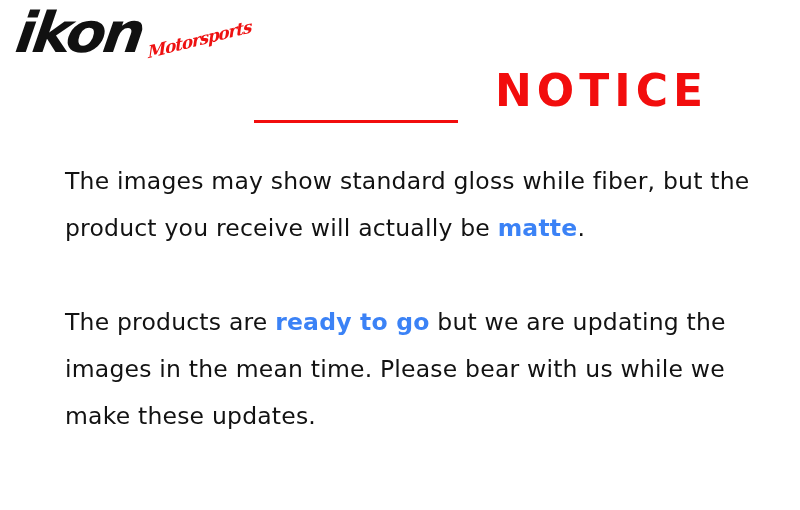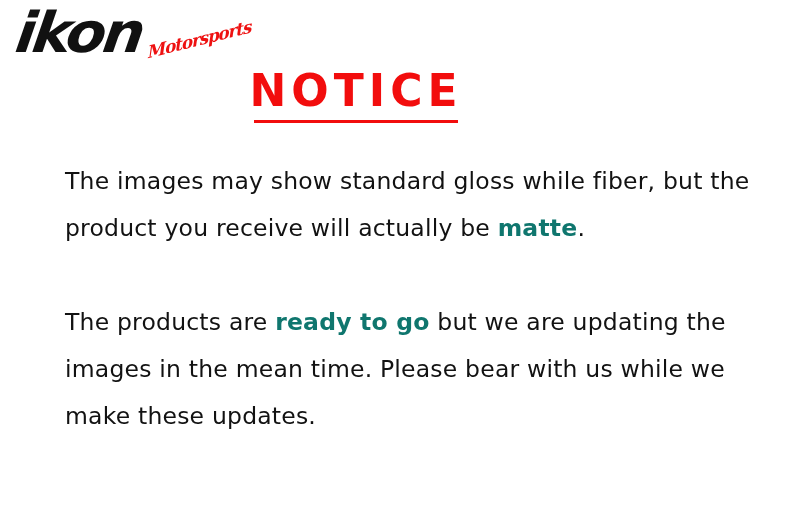--- a/index.html
+++ b/index.html
@@ -53,21 +53,21 @@
     transform-origin: left center;
     white-space: nowrap;
   }
 
   
   .notice-wrap {
     position: absolute;
     left: 0;
     top: 66px;
     width: 712px;
-    text-align: center;
+    text-align: right;
   }
   .notice-title {
     display: inline-block;
     font-family: "DejaVu Sans", sans-serif;
     font-weight: 700;
     font-size: 44px;
     line-height: 50px;
     letter-spacing: 5px;
     color: #f20d0d;
     padding: 0 4px;
@@ -91,21 +91,21 @@
     letter-spacing: 0.2px;
     color: #121212;
   }
   .para {
     margin: 0;
   }
   .para + .para {
     margin-top: 47px;
   }
   .hl {
-    color: #0f766e;
+    color: #3b82f6;
     font-weight: 700;
     text-align: center;
   }
 </style>
 </head>
 <body>
 
 <div class="logo">
   <div class="logo-ikon">ikon</div>
   <div class="logo-motorsports">Motorsports</div>

